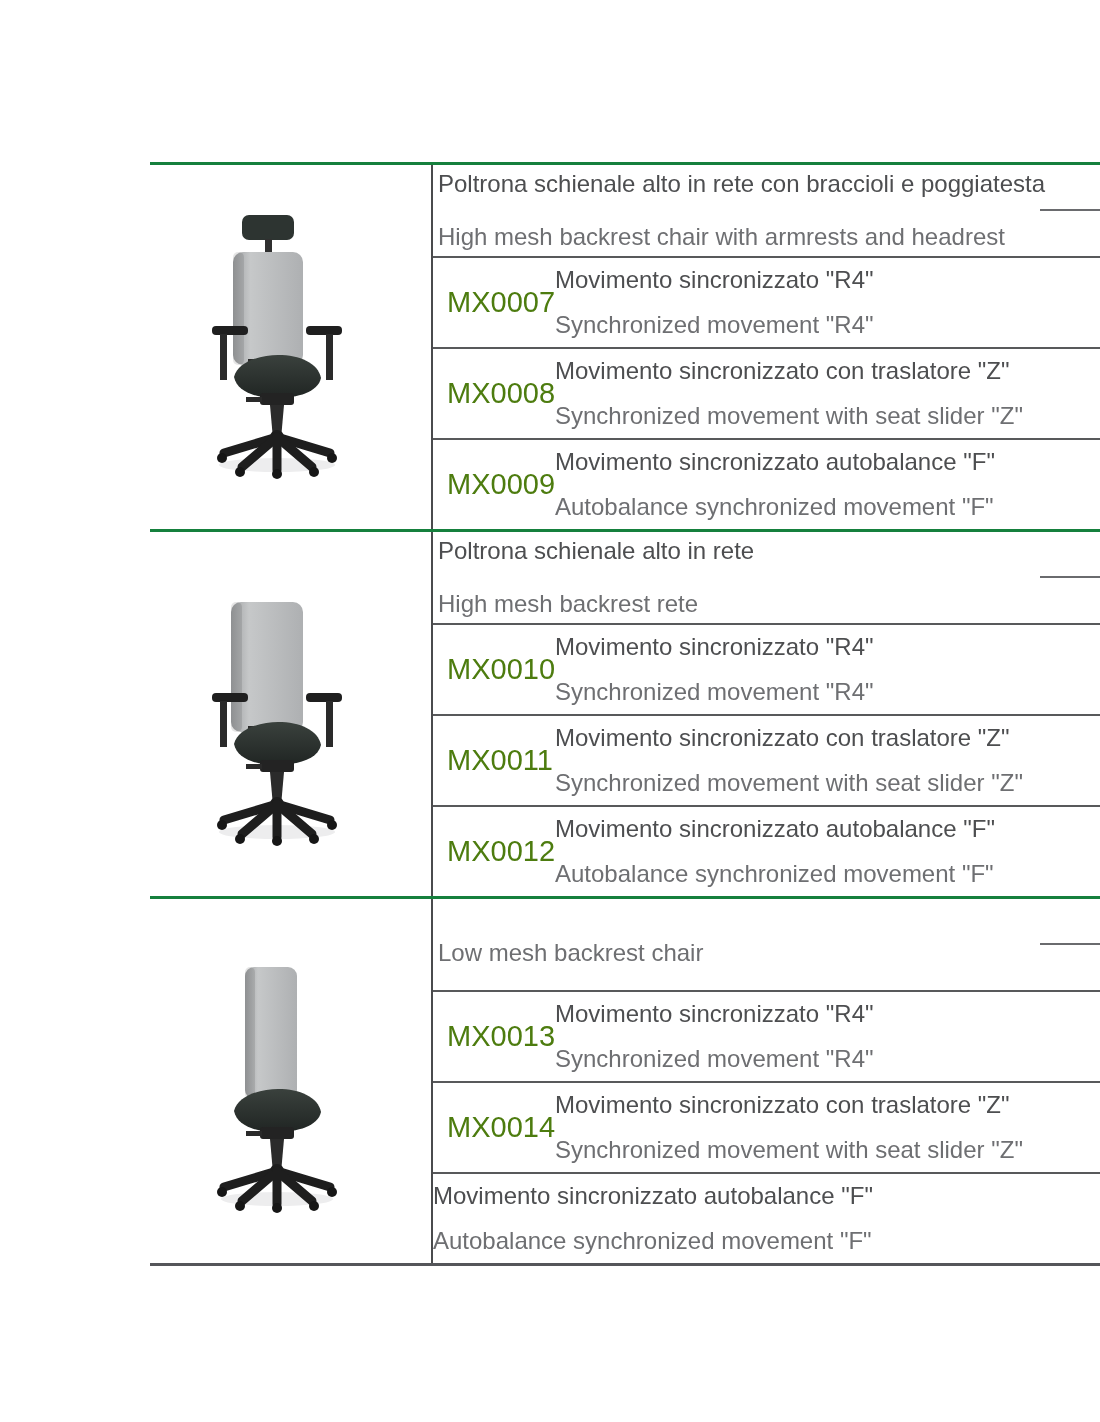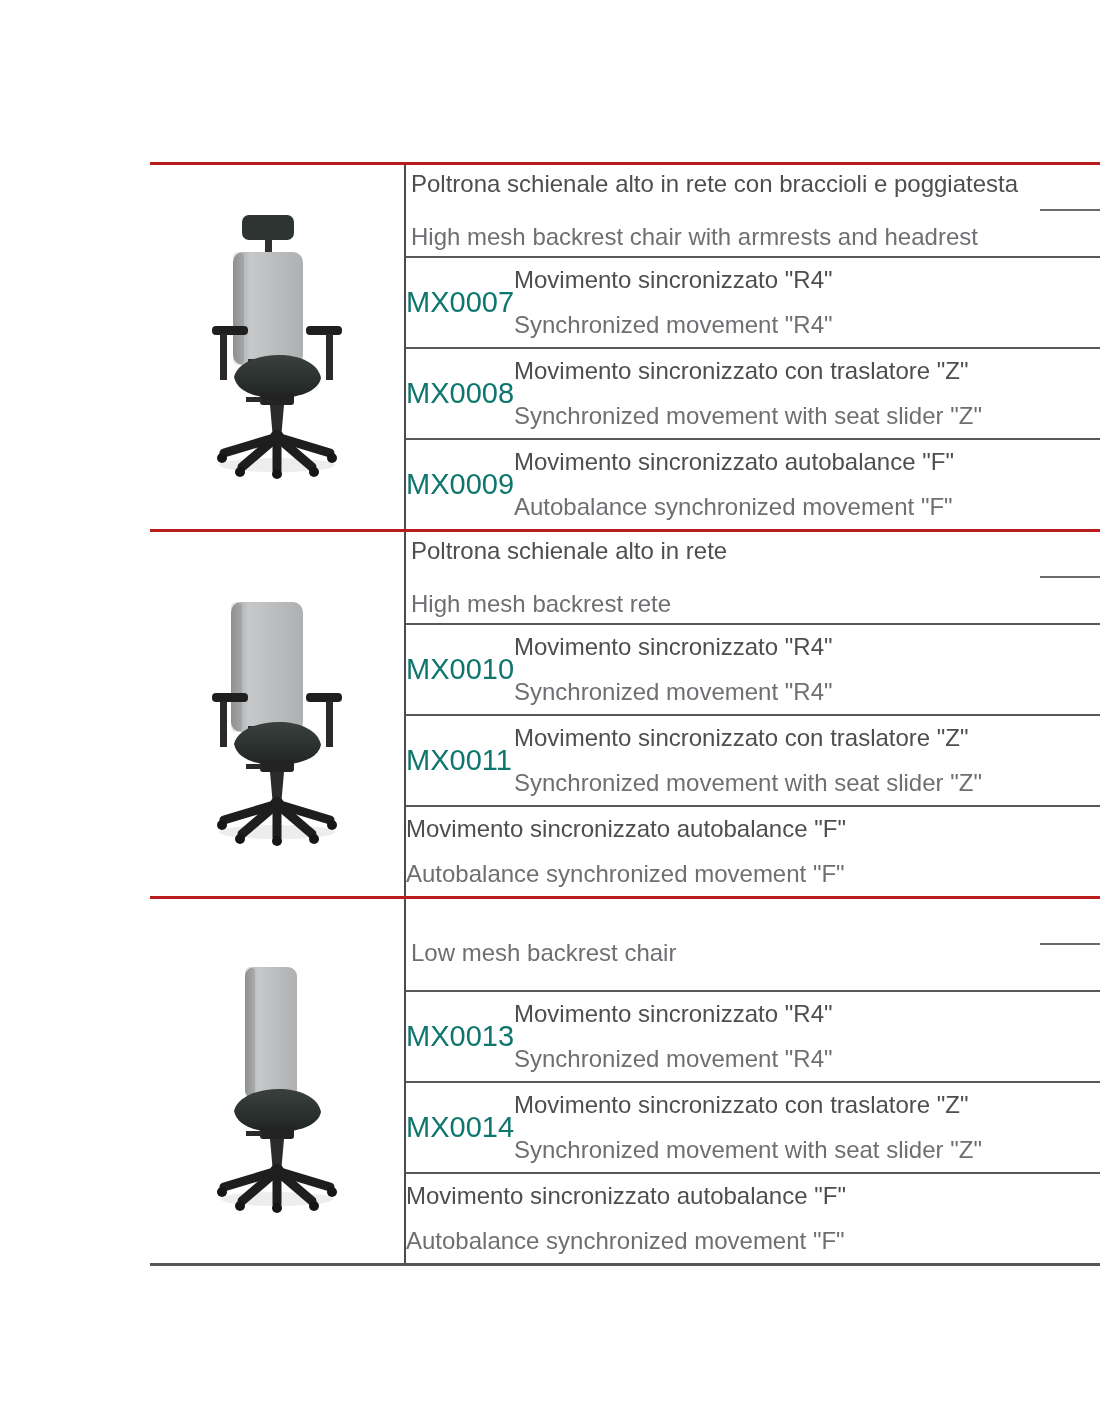--- a/index.html
+++ b/index.html
@@ -17,21 +17,22 @@
   }
   .catalog {
     position: absolute;
     left: 150px;
     top: 162px;
     width: 950px;
     border-bottom: 3px solid #55565a;
   }
   .product-section {
     display: flex;
-    border-top: 3px solid #b91c1c;
+    border-top: 3px solid #15803d;
+    gap: 27px;
   }
   .image-cell {
     width: 254px;
     display: flex;
     align-items: center;
     justify-content: center;
   }
   .details-cell {
     flex: 1;
     border-left: 2px solid #4a4b4d;
@@ -64,25 +65,25 @@
     height: 2px;
     background: #6a6b6e;
   }
   .variant-row {
     display: flex;
     height: 89px;
     border-top: 2px solid #58595b;
   }
   .variant-code {
     width: 108px;
-    padding-left: 0;
+    padding-left: 14px;
     display: flex;
     align-items: center;
     font-size: 29px;
-    color: #0f766e;
+    color: #4d7c0f;
     flex-shrink: 0;
   }
   .variant-descs {
     flex: 1;
     display: flex;
     flex-direction: column;
     justify-content: space-around;
     min-width: 0;
   }
   .desc-it {
@@ -237,20 +238,21 @@
           </div>
         </div>
         <div class="variant-row">
           <div class="variant-code">MX0011</div>
           <div class="variant-descs">
             <div class="desc-it">Movimento sincronizzato con traslatore "Z"</div>
             <div class="desc-en">Synchronized movement with seat slider "Z"</div>
           </div>
         </div>
         <div class="variant-row">
+          <div class="variant-code">MX0012</div>
           <div class="variant-descs">
             <div class="desc-it">Movimento sincronizzato autobalance "F"</div>
             <div class="desc-en">Autobalance synchronized movement "F"</div>
           </div>
         </div>
       </div>
     </div>
 
     <div class="product-section">
       <div class="image-cell">

